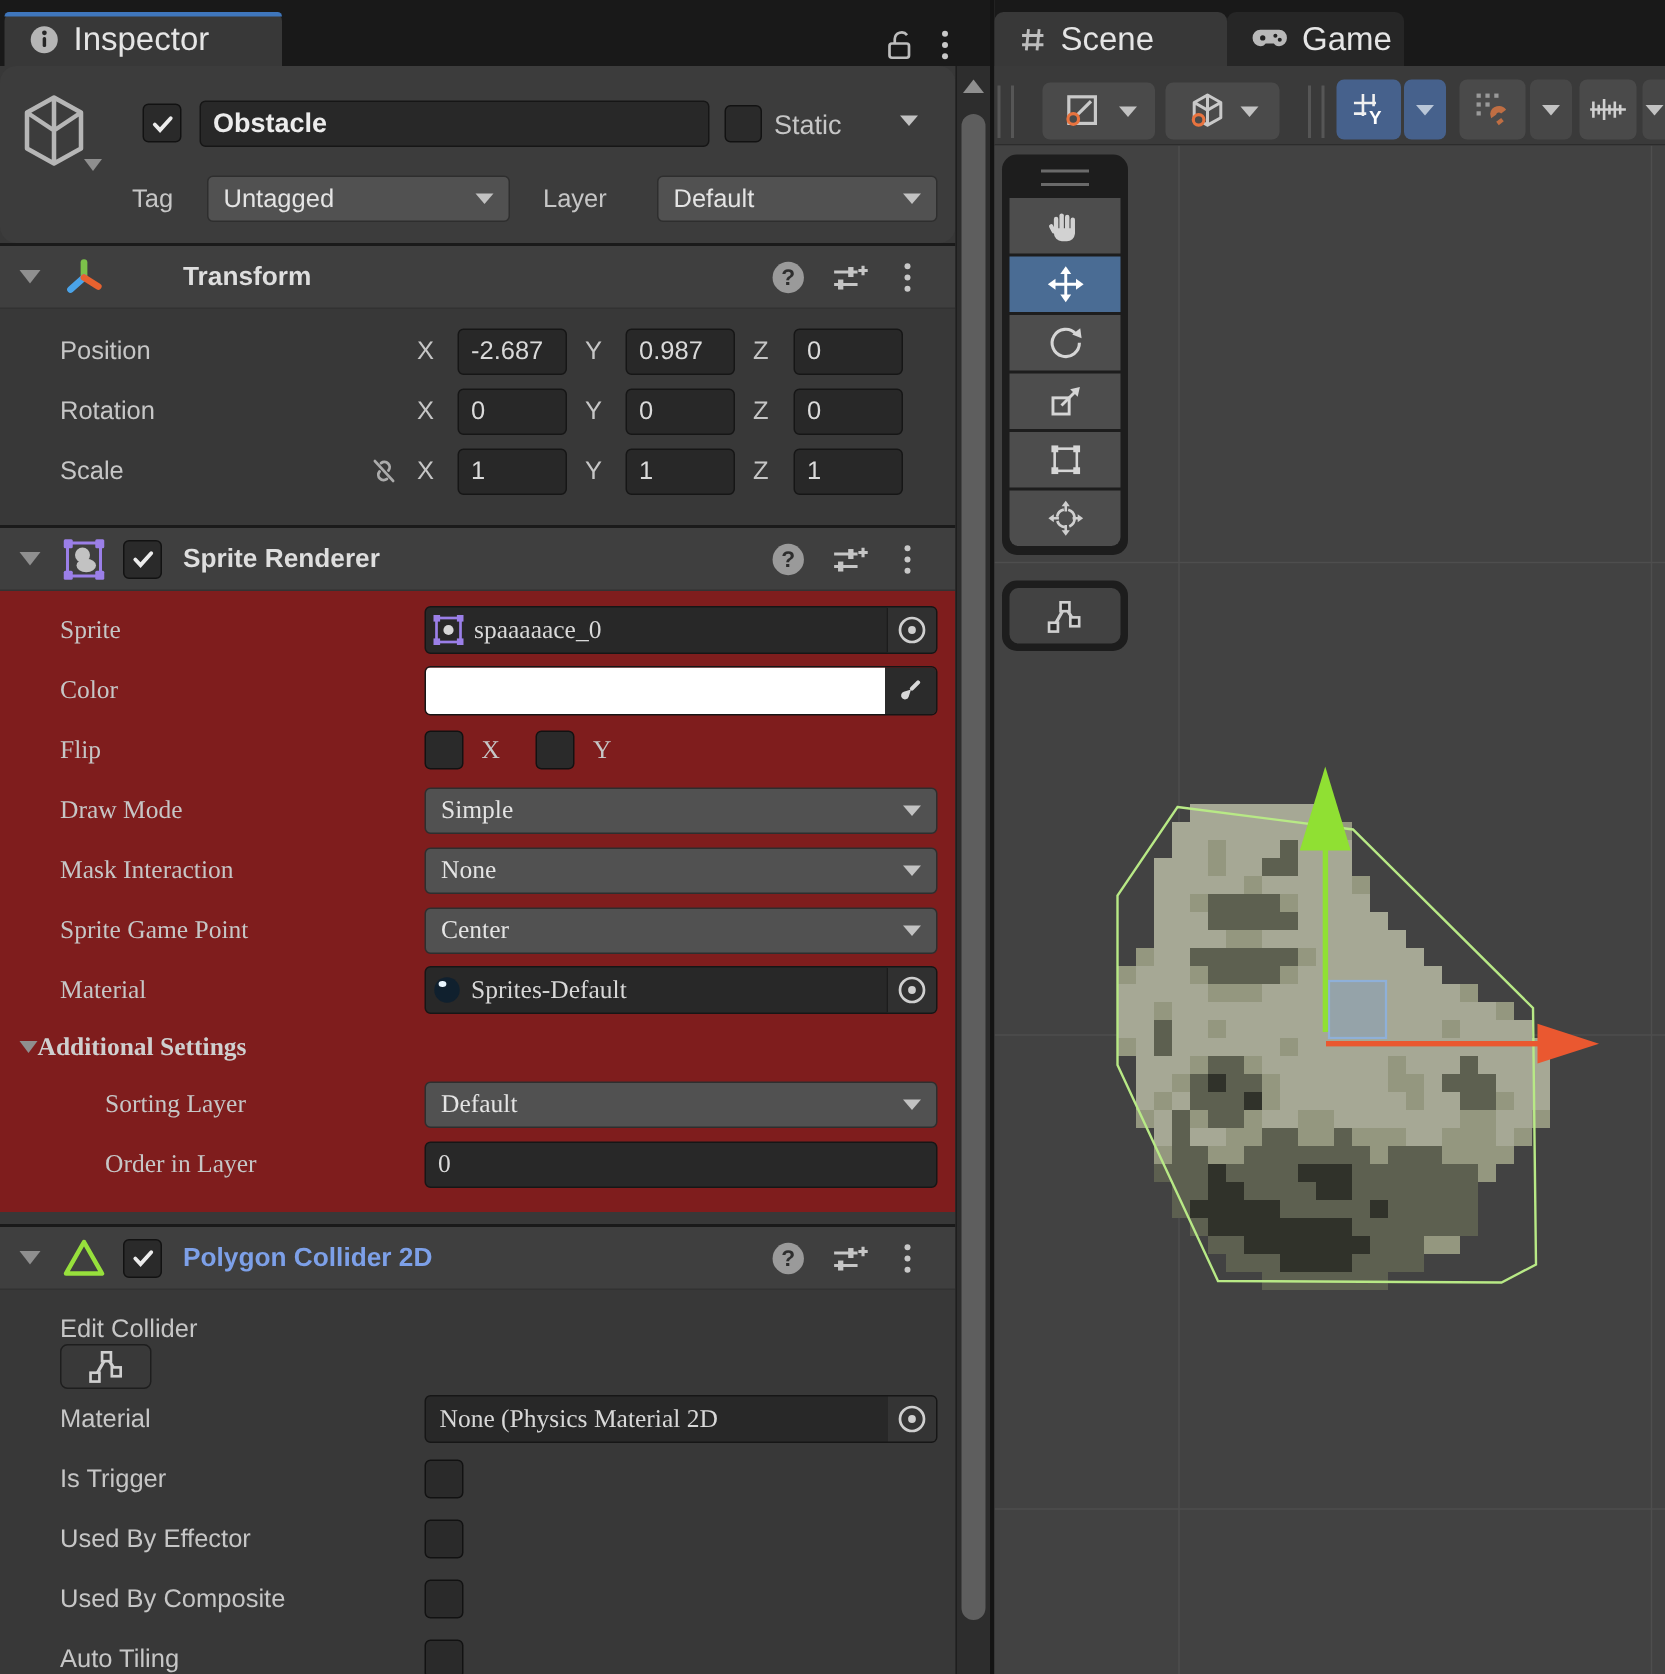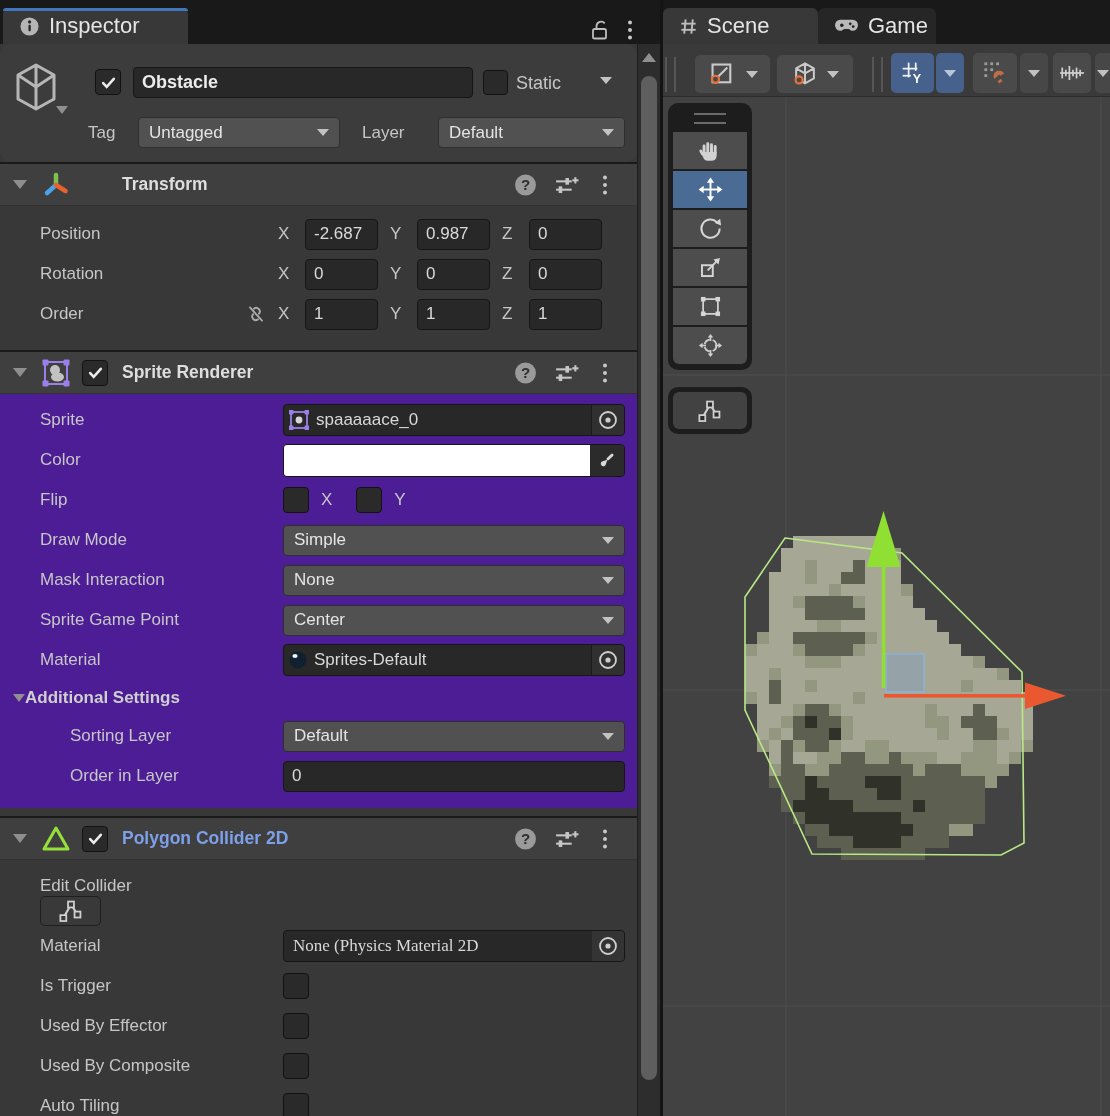--- a/index.html
+++ b/index.html
@@ -201,21 +201,21 @@
           <span class="axg">
               <span class="axl">Y</span>
               <span class="inp">0</span>
             </span>
           <span class="axg">
               <span class="axl">Z</span>
               <span class="inp">0</span>
             </span>
         </div>
         <div class="trow">
-          <span class="lbl tlabel">Order</span>
+          <span class="lbl tlabel">Scale</span>
           <span class="linkslot">
             <svg width="22" height="22" viewBox="0 0 20 20" stroke="#ababab" stroke-width="1.7" fill="none" stroke-linecap="round">
                 <path d="M8.2 5.2 a3.2 3.2 0 0 1 4.5 4.5"></path>
                 <path d="M11.8 14.8 a3.2 3.2 0 0 1 -4.5 -4.5"></path>
                 <line x1="4.5" y1="4" x2="15.5" y2="16"></line>
               </svg>
           </span>
           <span class="axg">
               <span class="axl">X</span>
               <span class="inp">1</span>
@@ -269,21 +269,21 @@
             </svg>
         </span>
         <span class="hicon" style="left:601px;">
           <svg width="8" height="22" viewBox="0 0 8 22">
               <circle cx="4" cy="3.5" r="2" fill="#c8c8c8"></circle>
               <circle cx="4" cy="11" r="2" fill="#c8c8c8"></circle>
               <circle cx="4" cy="18.5" r="2" fill="#c8c8c8"></circle>
             </svg>
         </span>
       </div>
-      <div style="padding:6px 0 12px 0;background:#4c1d95;">
+      <div style="padding:6px 0 12px 0;background:#7f1d1d;font-family:Liberation Serif, serif;">
         <div class="prow">
           <span class="lbl plabel">Sprite</span>
           <div class="pfield objf">
             <span style="margin-right:6px;">
               <svg width="22" height="22" viewBox="0 0 22 22">
                   <rect x="3" y="3" width="16" height="16" fill="none" stroke="#9b7fe8" stroke-width="1.8"></rect>
                   <rect x="1" y="1" width="4.4" height="4.4" fill="#9b7fe8"></rect>
                   <rect x="16.6" y="1" width="4.4" height="4.4" fill="#9b7fe8"></rect>
                   <rect x="1" y="16.6" width="4.4" height="4.4" fill="#9b7fe8"></rect>
                   <rect x="16.6" y="16.6" width="4.4" height="4.4" fill="#9b7fe8"></rect>

